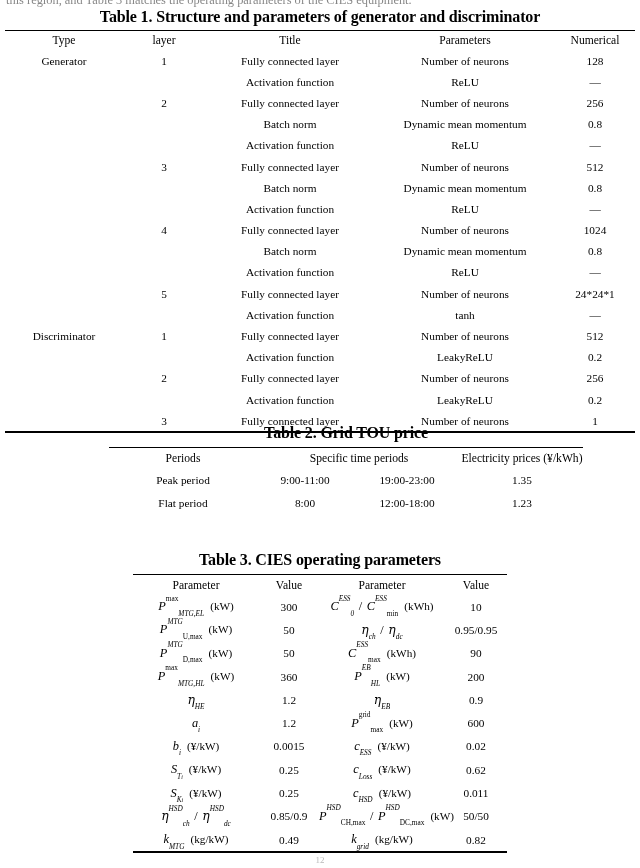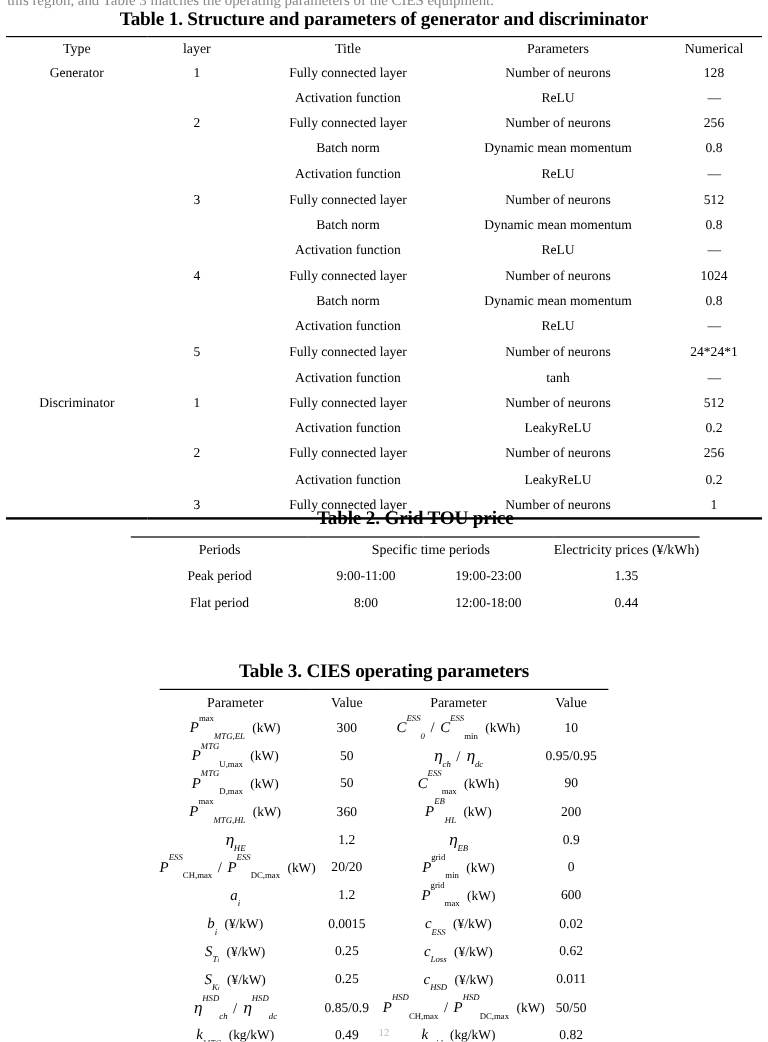--- a/index.html
+++ b/index.html
@@ -311,21 +311,21 @@
           <tr>
             <td>Peak period</td>
             <td>9:00-11:00</td>
             <td>19:00-23:00</td>
             <td>1.35</td>
           </tr>
           <tr>
             <td>Flat period</td>
             <td>8:00</td>
             <td>12:00-18:00</td>
-            <td>0.44</td>
+            <td>1.23</td>
           </tr>
         </tbody>
     </table>
   </div>
 
   <div id="t3-wrap">
     <div class="tbl-caption">Table 3. CIES operating parameters</div>
     <table id="table3">
       <colgroup>
         <col class="c-p1">
@@ -366,26 +366,20 @@
             <td><span class="math">P<sup>EB</sup><sub>HL</sub> <span class="unit">(kW)</span></span></td>
             <td>200</td>
           </tr>
           <tr>
             <td><span class="math"><span class="gk">η</span><sub>HE</sub></span></td>
             <td>1.2</td>
             <td><span class="math"><span class="gk">η</span><sub>EB</sub></span></td>
             <td>0.9</td>
           </tr>
           <tr>
-            <td><span class="math">P<sup>ESS</sup><sub class="rm">CH,max</sub> <span class="sl">/</span> P<sup>ESS</sup><sub class="rm">DC,max</sub> <span class="unit">(kW)</span></span></td>
-            <td>20/20</td>
-            <td><span class="math">P<sup class="rm">grid</sup><sub class="rm">min</sub> <span class="unit">(kW)</span></span></td>
-            <td>0</td>
-          </tr>
-          <tr>
             <td><span class="math">a<sub>i</sub></span></td>
             <td>1.2</td>
             <td><span class="math">P<sup class="rm">grid</sup><sub class="rm">max</sub> <span class="unit">(kW)</span></span></td>
             <td>600</td>
           </tr>
           <tr>
             <td><span class="math">b<sub>i</sub> <span class="unit">(¥/kW)</span></span></td>
             <td>0.0015</td>
             <td><span class="math">c<sub>ESS</sub> <span class="unit">(¥/kW)</span></span></td>
             <td>0.02</td>

